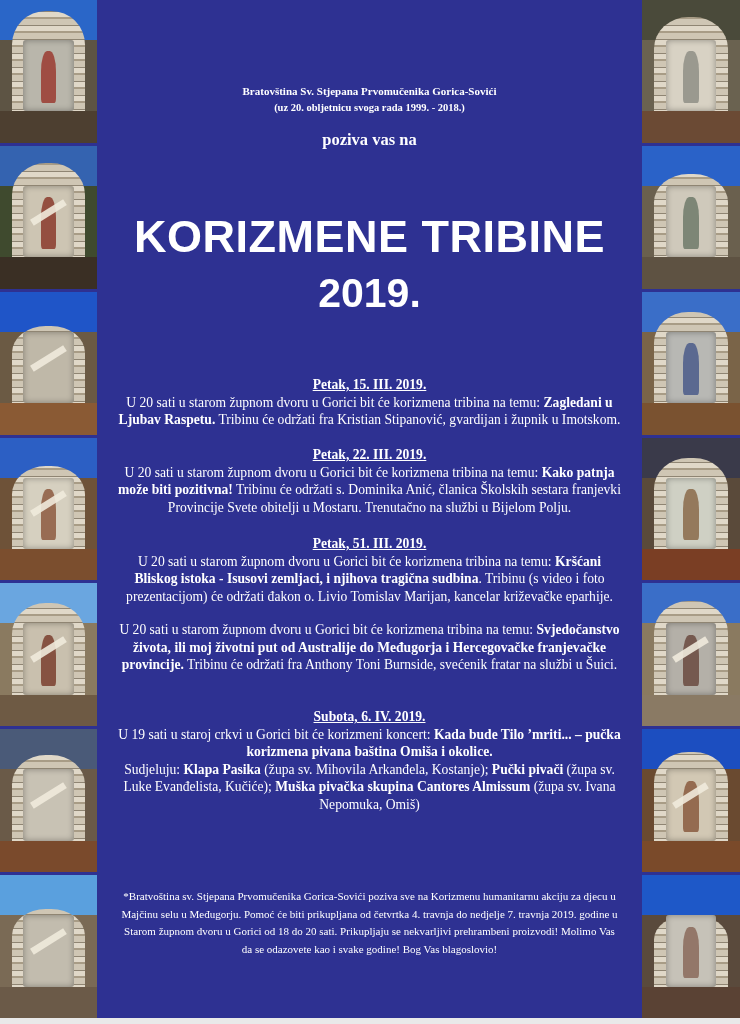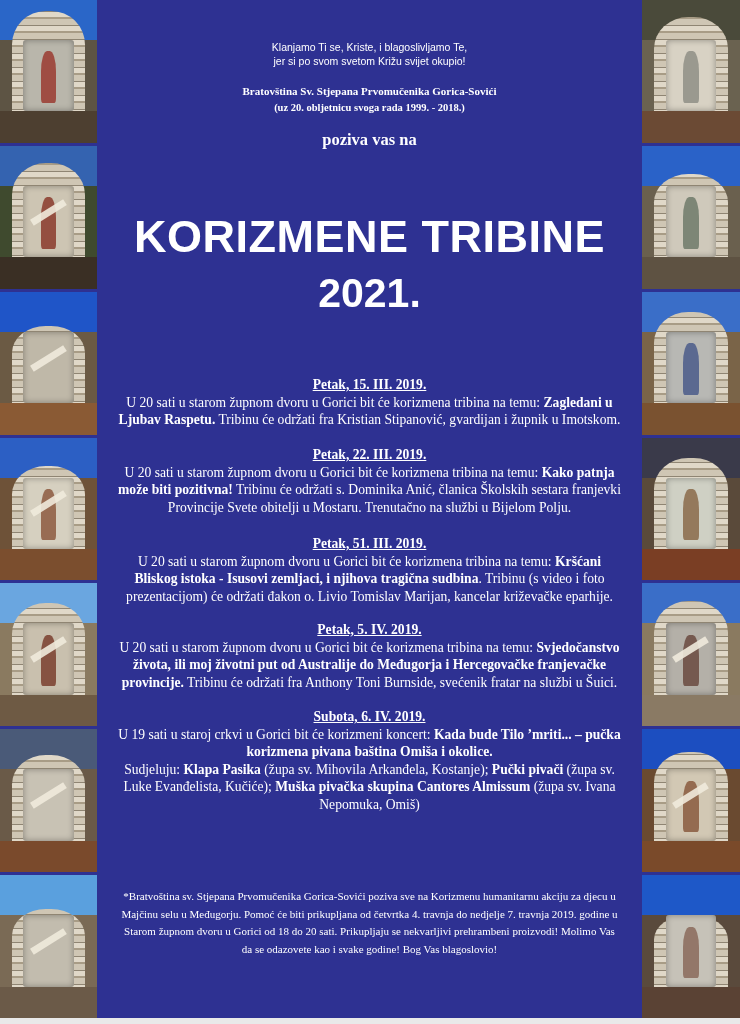--- a/index.html
+++ b/index.html
@@ -141,48 +141,43 @@
     </div>
     <div class="tile" style="--sky:#5aa0de;--hill:#7a6a55;--ground:#6b5a48;--at:24%;--panel:#c2bcae;--fig:#7a3a2c">
       <div class="arch"></div>
         <div class="panel"></div>
         <div class="cross"></div>
         <div class="ground"></div>
     </div>
   </div>
 
   <div class="center">
-    <div class="motto">
-      <div>Klanjamo Ti se, Kriste, i blagoslivljamo Te,</div>
-      <div>jer si po svom svetom Križu svijet okupio!</div>
-    </div>
     <div class="org">Bratovština Sv. Stjepana Prvomučenika Gorica-Sovići</div>
     <div class="org-sub">(uz 20. obljetnicu svoga rada 1999. - 2018.)</div>
     <div class="invite">poziva vas na</div>
 
     <div class="title">KORIZMENE TRIBINE</div>
-    <div class="year">2021.</div>
+    <div class="year">2019.</div>
 
     <div class="event" style="top:376px">
       <span class="date">Petak, 15. III. 2019.</span>
       <span>U 20 sati u starom župnom dvoru u Gorici bit će korizmena tribina na temu: </span><b>Zagledani u Ljubav Raspetu.</b><span> Tribinu će održati fra Kristian Stipanović, gvardijan i župnik u Imotskom.</span>
     </div>
 
     <div class="event" style="top:446px">
       <span class="date">Petak, 22. III. 2019.</span>
       <span>U 20 sati u starom župnom dvoru u Gorici bit će korizmena tribina na temu: </span><b>Kako patnja može biti pozitivna!</b><span> Tribinu će održati s. Dominika Anić, članica Školskih sestara franjevki Provincije Svete obitelji u Mostaru. Trenutačno na službi u Bijelom Polju.</span>
     </div>
 
     <div class="event" style="top:535px">
       <span class="date">Petak, 51. III. 2019.</span>
       <span>U 20 sati u starom župnom dvoru u Gorici bit će korizmena tribina na temu: </span><b>Kršćani Bliskog istoka - Isusovi zemljaci, i njihova tragična sudbina</b><span>. Tribinu (s video i foto prezentacijom) će održati đakon o. Livio Tomislav Marijan, kancelar križevačke eparhije.</span>
     </div>
 
     <div class="event" style="top:621px">
-      <span class="date">Petak, 5. IV. 2019.</span>
       <span>U 20 sati u starom župnom dvoru u Gorici bit će korizmena tribina na temu: </span><b>Svjedočanstvo života, ili moj životni put od Australije do Međugorja i Hercegovačke franjevačke provincije.</b><span> Tribinu će održati fra Anthony Toni Burnside, svećenik fratar na službi u Šuici.</span>
     </div>
 
     <div class="event" style="top:708px">
       <span class="date">Subota, 6. IV. 2019.</span>
       <span>U 19 sati u staroj crkvi u Gorici bit će korizmeni koncert: </span><b>Kada bude Tilo ’mriti... – pučka korizmena pivana baština Omiša i okolice.</b><br>
       <span>Sudjeluju: </span><b>Klapa Pasika</b><span> (župa sv. Mihovila Arkanđela, Kostanje); </span><b>Pučki pivači</b><span> (župa sv. Luke Evanđelista, Kučiće); </span><b>Muška pivačka skupina Cantores Almissum</b><span> (župa sv. Ivana Nepomuka, Omiš)</span>
     </div>
 
     <div class="note">*Bratvoština sv. Stjepana Prvomučenika Gorica-Sovići poziva sve na Korizmenu humanitarnu akciju za djecu u Majčinu selu u Međugorju. Pomoć će biti prikupljana od četvrtka 4. travnja do nedjelje 7. travnja 2019. godine u Starom župnom dvoru u Gorici od 18 do 20 sati. Prikupljaju se nekvarljivi prehrambeni proizvodi! Molimo Vas da se odazovete kao i svake godine!  Bog Vas blagoslovio!</div>

